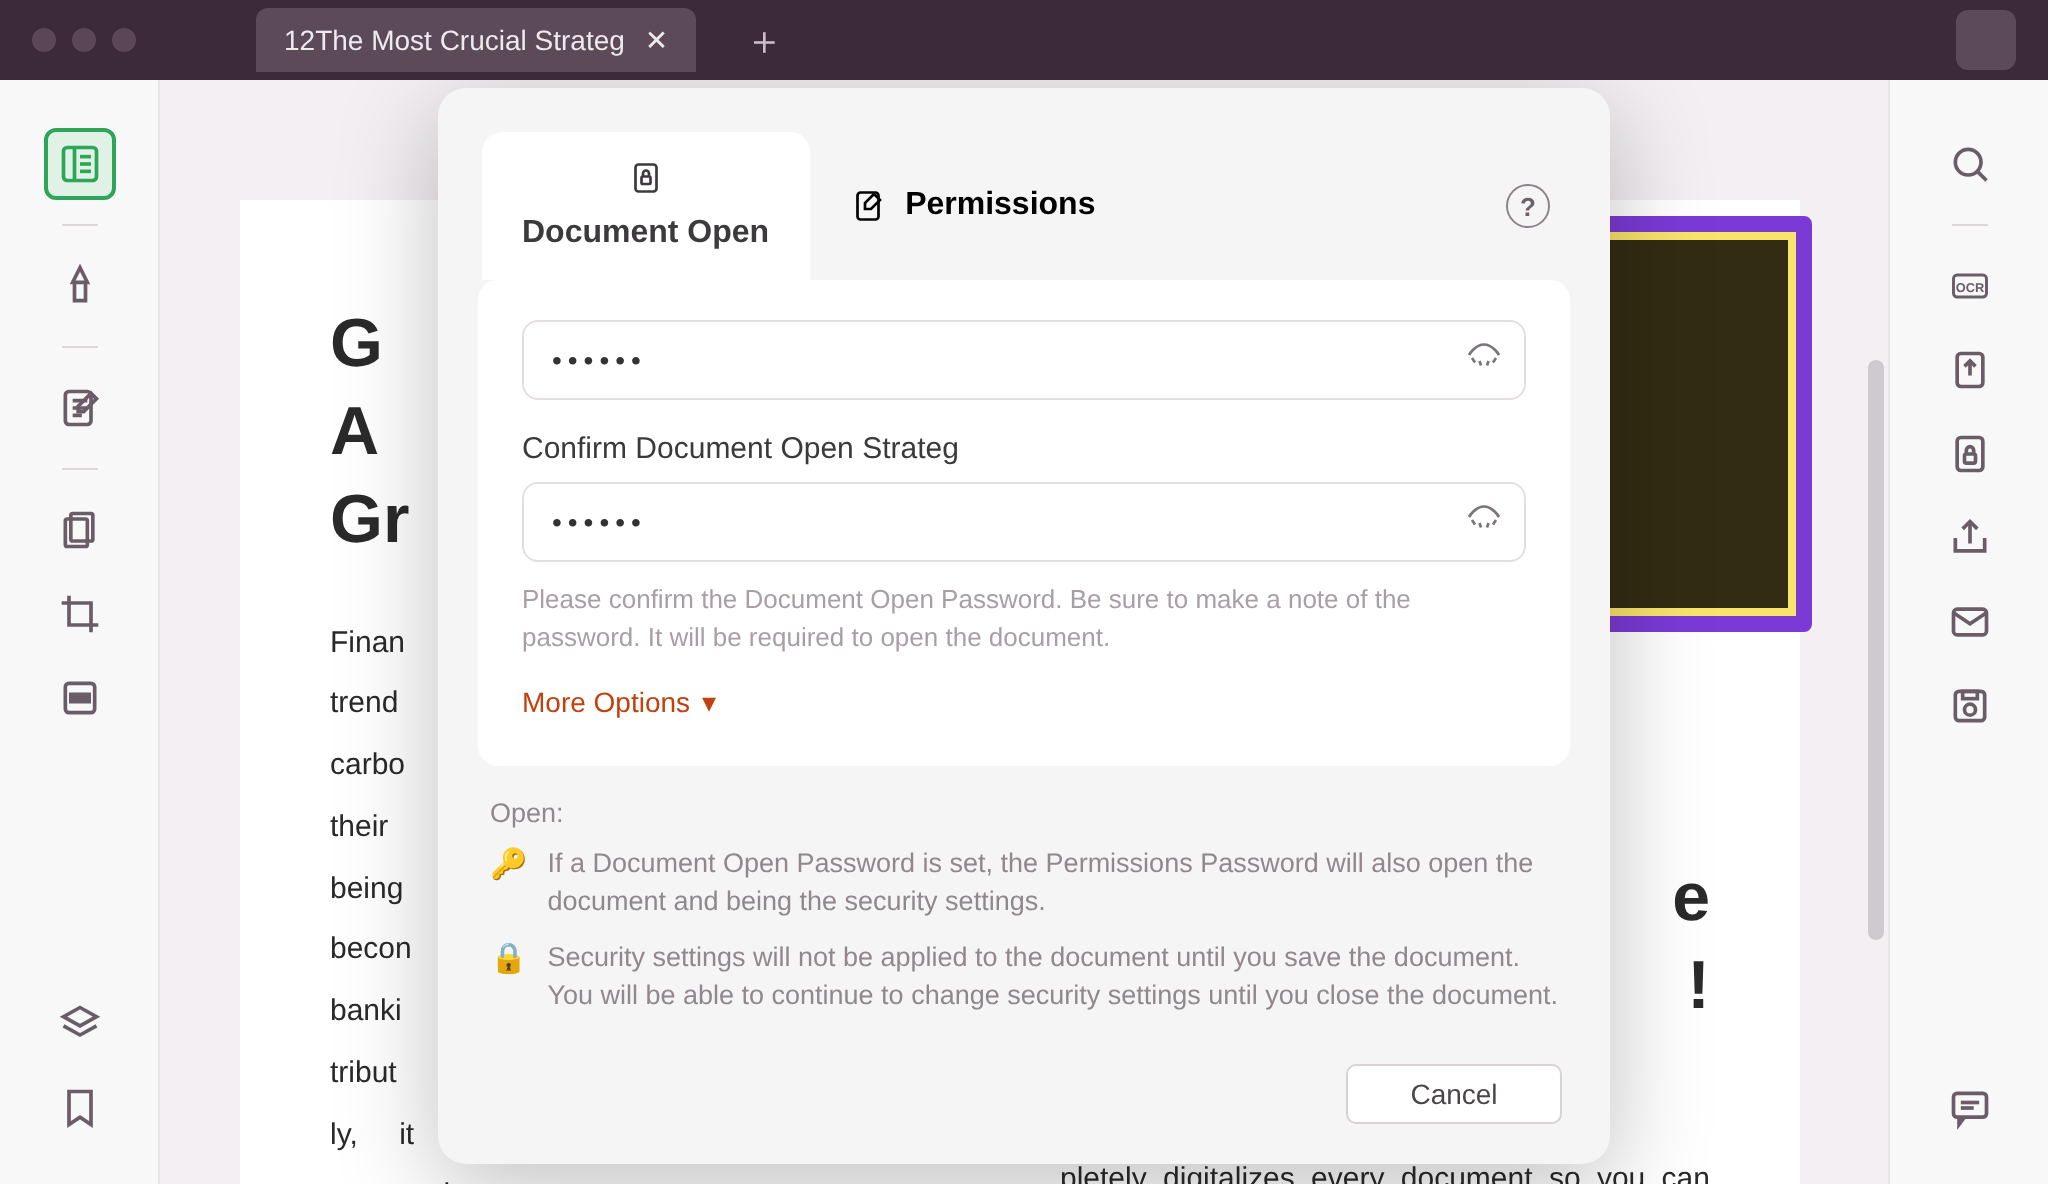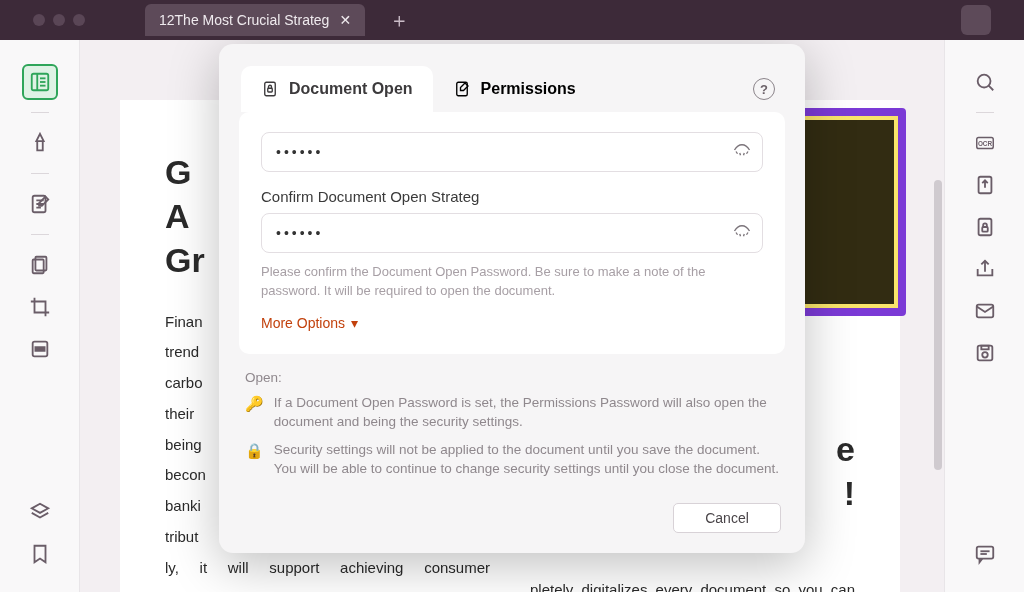--- a/index.html
+++ b/index.html
@@ -1,20 +1,20 @@
 <!DOCTYPE html>
 <html><head>
 <meta charset="utf-8">
 <style>
   * { box-sizing: border-box; margin: 0; padding: 0; }
   html, body { width: 1024px; height: 592px; overflow: hidden; font-family: -apple-system, BlinkMacSystemFont, "Segoe UI", Helvetica, Arial, sans-serif; }
   body { background: #4a2f42; }
 
   
-  .titlebar { height: 40px; display: flex; align-items: center; padding: 0 33px; background: #3d2a39; }
+  .titlebar { height: 40px; display: flex; align-items: center; padding: 0 16px; background: #3d2a39; }
   .traffic { display: flex; gap: 8px; margin-right: 60px; }
   .dot { width: 12px; height: 12px; border-radius: 50%; background: #5a4656; }
   .tab { display: flex; align-items: center; height: 32px; padding: 0 14px; background: #5d4a59; color: #efeaee; font-size: 14px; border-radius: 6px 6px 0 0; gap: 10px; max-width: 230px; }
   .tab span.label { white-space: nowrap; overflow: hidden; text-overflow: ellipsis; }
   .tab .close { color: #efeaee; font-size: 14px; cursor: pointer; }
   .newtab { margin-left: 24px; color: #cbbdc8; font-size: 20px; cursor: pointer; }
   .profile { margin-left: auto; width: 30px; height: 30px; border-radius: 6px; background: #5d4a59; }
 
   
   .app { display: flex; height: 552px; background: #f3f1f3; border-radius: 14px 14px 0 0; overflow: visible; position: relative; }
@@ -33,21 +33,21 @@
   .doc-col { flex: 1; }
   .illus { position: absolute; right: 38px; top: 68px; width: 148px; height: 208px; background: #7b3ad6; border: 8px solid #7b3ad6; border-radius: 4px; }
   .illus-inner { width: 100%; height: 100%; background: #322c12; border: 4px solid #f9e46b; }
   .scrollbar-track { position: absolute; right: 2px; top: 140px; width: 8px; height: 290px; background: #cfcacf; border-radius: 4px; }
 
   
   .modal-backdrop { position: absolute; inset: 0; display: flex; justify-content: center; align-items: flex-start; padding-top: 4px; pointer-events: none;}
   .modal { pointer-events:auto; width: 586px; background: #f6f5f6; border-radius: 14px; box-shadow: 0 12px 50px rgba(0,0,0,0.25); padding: 14px 14px 18px 14px; }
   .tabs-row { display: flex; align-items: center; gap: 0; padding: 8px 8px 0 8px; }
   .mtab { display: flex; align-items: center; gap: 10px; padding: 14px 20px; font-size: 16px; font-weight: 600; color: #000000; cursor: pointer; border-radius: 10px 10px 0 0; }
-  .mtab.active { background: #ffffff; color: #3c3a3c; }
+  .mtab.active { background: #ffffff; color: #3c3a3c; flex-direction: column; }
   .mtab svg { width: 18px; height: 18px; }
   .help { margin-left: auto; width: 22px; height: 22px; border: 1.5px solid #8b848a; border-radius: 50%; display:flex; align-items:center; justify-content:center; color:#6b6168; font-size:13px; font-weight:600; cursor:pointer; margin-right: 8px;}
   .panel { background: #ffffff; border-radius: 10px; padding: 20px 22px 22px 22px; margin: 0 6px; }
   .field-label { font-size: 15px; color: #3a3a3a; margin-bottom: 8px; }
   .pw-wrap { position: relative; margin-bottom: 16px; }
   .pw-wrap input { width: 100%; height: 40px; border: 1px solid #e3dee2; border-radius: 8px; padding: 0 42px 0 14px; font-size: 14px; letter-spacing: 3px; color:#333; outline:none; }
   .pw-wrap input::placeholder { letter-spacing: normal; }
   .eye { position: absolute; right: 12px; top: 50%; transform: translateY(-50%); color: #7b747a; cursor: pointer; }
   .hint { font-size: 13px; color: #a79fa5; line-height: 1.45; margin-top: -6px; }
   .more-opts { color: #c2410c; font-size: 14px; margin-top: 14px; display: inline-flex; align-items: center; gap: 6px; cursor: pointer; }

